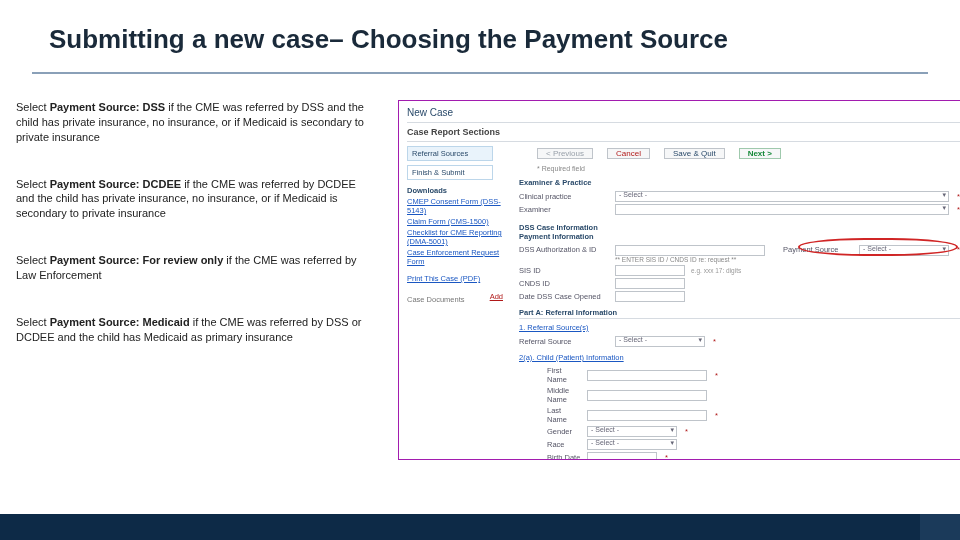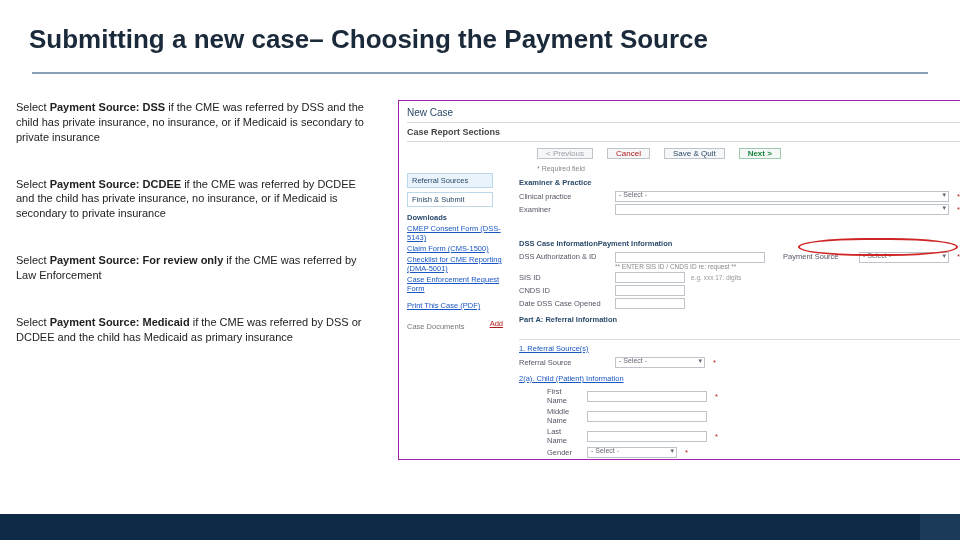--- a/index.html
+++ b/index.html
@@ -1,32 +1,32 @@
 <!DOCTYPE html>
 <html><head>
 <meta charset="utf-8">
 <style>
   * { box-sizing: border-box; margin: 0; padding: 0; }
   html, body { width: 960px; height: 540px; font-family: Arial, Helvetica, sans-serif; background: #fff; color: #222; }
   .slide { position: relative; width: 960px; height: 540px; }
-  .title { position: absolute; left: 29px; top: 24px; font-size: 26px; font-weight: 700; color: #1a2a3a; }
+  .title { position: absolute; left: 49px; top: 24px; font-size: 26px; font-weight: 700; color: #1a2a3a; }
   .title-rule { position: absolute; left: 32px; right: 32px; top: 72px; border: 0; border-top: 2px solid #8aa0b8; }
   .left-col { position: absolute; left: 16px; top: 100px; width: 360px; font-size: 11px; line-height: 1.35; color: #222; }
   .para { margin-bottom: 32px; }
   .para .lead { font-weight: 400; }
   .para b { font-weight: 700; }
   .foot-bar { position: absolute; left: 0; right: 0; bottom: 0; height: 26px; background: #0d2a47; }
   .foot-accent { position: absolute; right: 0; bottom: 0; width: 40px; height: 26px; background: #1b3a5a; }
 
   
   .shot { position: absolute; left: 398px; top: 100px; width: 571px; height: 360px; border: 1px solid #a21caf; background: #fff; font-size: 7.5px; color: #333; overflow: hidden; }
   .shot .hdr { padding: 6px 8px 4px 8px; color: #2a4a6a; font-size: 10px; }
   .shot .sub { margin: 0 8px 4px 8px; border-top: 1px solid #d6dbe1; border-bottom: 1px solid #d6dbe1; padding: 4px 0; font-weight: 700; color: #444; font-size: 9px; }
   .shot .inner { display: flex; gap: 8px; padding: 0 8px; height: 306px; }
-  .shot .side { width: 104px; margin-top: 27px; }
+  .shot .side { width: 104px; }
   .shot .main { flex: 1; position: relative; }
   .tab { background: #e9f3fb; border: 1px solid #bcd6ea; color: #2a4a6a; padding: 2px 4px; width: 86px; margin-bottom: 4px; }
   .side-link { color: #1a57c2; text-decoration: underline; margin: 2px 0; display: block; cursor: pointer; }
   .side-link.red { color: #b01818; text-decoration: underline; }
   .side-head { color: #2a4a6a; font-weight: 700; margin-top: 6px; margin-bottom: 2px; }
   .side-muted { color: #777; margin-top: 6px; }
   .topbtns { display: flex; align-items: center; gap: 14px; margin: 2px 0 6px 18px; }
   .btn { border: 1px solid #bfc4ca; background: #f6f7f8; padding: 0 8px; font-size: 8px; color: #2a4a6a; }
   .btn.red { color: #b01818; }
   .btn.green { color: #168a3a; font-weight: 700; border-color: #9fc9ad; }
@@ -36,21 +36,21 @@
   .sec-title .right { color: #2a4a6a; font-weight: 700; }
   .row { display: flex; align-items: center; gap: 6px; margin: 2px 0; position: relative; }
   .lab { width: 90px; color: #556; }
   .lab-sm { width: 62px; color: #556; padding-left: 28px; }
   .sel { flex: 1; height: 11px; border: 1px solid #bfc4ca; background: #fff; position: relative; }
   .sel.sm { max-width: 90px; }
   .sel::after { content: "▾"; position: absolute; right: 2px; top: -1px; font-size: 7px; color: #667; }
   .inp { flex: 1; height: 11px; border: 1px solid #bfc4ca; background: #fff; max-width: 120px; }
   .inp.tiny { max-width: 70px; }
   .sel-text { position: absolute; left: 3px; top: -1px; font-size: 7px; color: #667; }
-  .part { font-weight: 700; color: #2a4a6a; margin-top: 6px; padding-bottom: 15px; border-bottom: 1px solid #d6dbe1; }
+  .part { font-weight: 700; color: #2a4a6a; margin-top: 6px; padding-bottom: 1px; border-bottom: 1px solid #d6dbe1; }
   .subpart { color: #2a6; text-decoration: underline; margin: 4px 0 2px 0; display: inline-block; }
   .subpart.blue { color: #1a57c2; }
   .star { color: #b01818; margin-left: 2px; }
   .circle-red { position: absolute; border: 2px solid #d02525; border-radius: 50% / 60%; pointer-events: none; }
   .circle1 { right: 2px; top: 92px; width: 160px; height: 18px; }
 </style>
 </head>
 <body>
 <div class="slide">
 
@@ -109,21 +109,21 @@
               <span class="sel-text">- Select -</span>
             </div>
         <span class="star">*</span>
       </div>
       <div class="row">
         <span class="lab">Examiner</span>
         <div class="sel"></div>
         <span class="star">*</span>
       </div>
 
-      <div class="sec-title" style="margin-top:24px;">
+      <div class="sec-title" style="margin-top:8px;flex-direction:column;">
         <span>DSS Case Information</span>
         <span class="right">Payment Information</span>
       </div>
       <div class="row" style="align-items:flex-start;">
         <span class="lab">DSS Authorization &amp; ID</span>
         <div style="flex:1;">
           <div class="inp" style="max-width:150px;"></div>
           <div style="font-size:6.5px;color:#888;">** ENTER SIS ID / CNDS ID re: request **</div>
         </div>
         <span class="lab" style="width:70px;text-align:left;">Payment Source</span>

